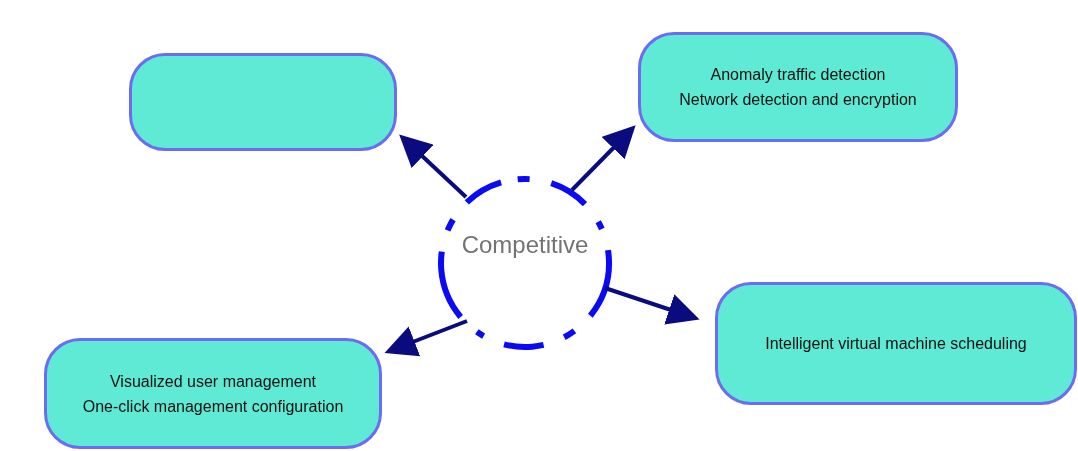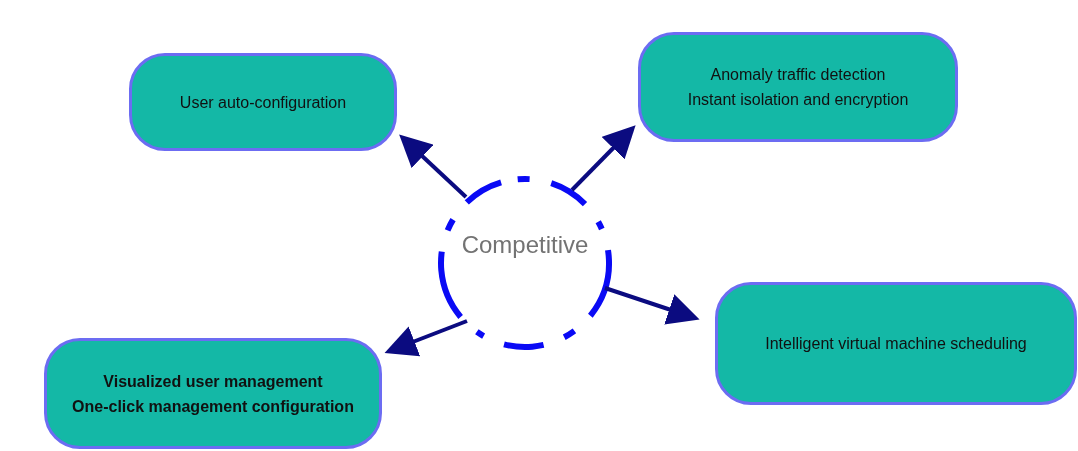--- a/index.html
+++ b/index.html
@@ -1,28 +1,28 @@
 <!DOCTYPE html>
 <html><head>
   <meta charset="utf-8">
   <style>
     html, body { margin: 0; padding: 0; background: #ffffff; }
     body { width: 1078px; height: 451px; position: relative; overflow: hidden;
            font-family: "Liberation Sans", "DejaVu Sans", sans-serif; }
     svg.connectors { position: absolute; left: 0; top: 0; width: 1078px; height: 451px; }
     .box {
       position: absolute; box-sizing: border-box;
-      border: 3px solid #6c6cf2; border-radius: 36px; background: #14b8a6;
+      border: 3px solid #6c6cf2; border-radius: 36px; background: #5eead4;
       display: flex; flex-direction: column; align-items: center; justify-content: center;
       color: #111111; font-size: 16px; line-height: 25px; text-align: center;
     }
     #box-tl { left: 129px; top: 53px; width: 268px; height: 98px; }
     #box-tr { left: 638px; top: 32px; width: 320px; height: 110px; }
     #box-br { left: 715px; top: 282px; width: 362px; height: 123px; gap: 31px; }
-    #box-bl { left: 44px; top: 338px; width: 338px; height: 111px; font-weight: bold; }
+    #box-bl { left: 44px; top: 338px; width: 338px; height: 111px; }
     .center-label {
       position: absolute; left: 445px; top: 228px; width: 160px;
       text-align: center; color: #737373; font-size: 24px; line-height: 34px;
     }
   </style>
 </head>
 <body>
 
 <svg class="connectors" viewBox="0 0 1078 451">
   <defs>
@@ -37,26 +37,25 @@
   <line x1="572" y1="190" x2="630" y2="131" stroke="#0b0b80" stroke-width="4" marker-end="url(#arrowhead)"></line>
   <line x1="605" y1="288" x2="692" y2="317" stroke="#0b0b80" stroke-width="4" marker-end="url(#arrowhead)"></line>
   <line x1="467" y1="321" x2="392" y2="350" stroke="#0b0b80" stroke-width="4" marker-end="url(#arrowhead)"></line>
 </svg>
 
 <div class="center-label">
   <div>Competitive</div>
 </div>
 
 <div class="box" id="box-tl">
-  <div>User auto-configuration</div>
 </div>
 
 <div class="box" id="box-tr">
   <div>Anomaly traffic detection</div>
-  <div>Instant isolation and encryption</div>
+  <div>Network detection and encryption</div>
 </div>
 
 <div class="box" id="box-br">
   <div>Intelligent virtual machine scheduling</div>
 </div>
 
 <div class="box" id="box-bl">
   <div>Visualized user management</div>
   <div>One-click management configuration</div>
 </div>

